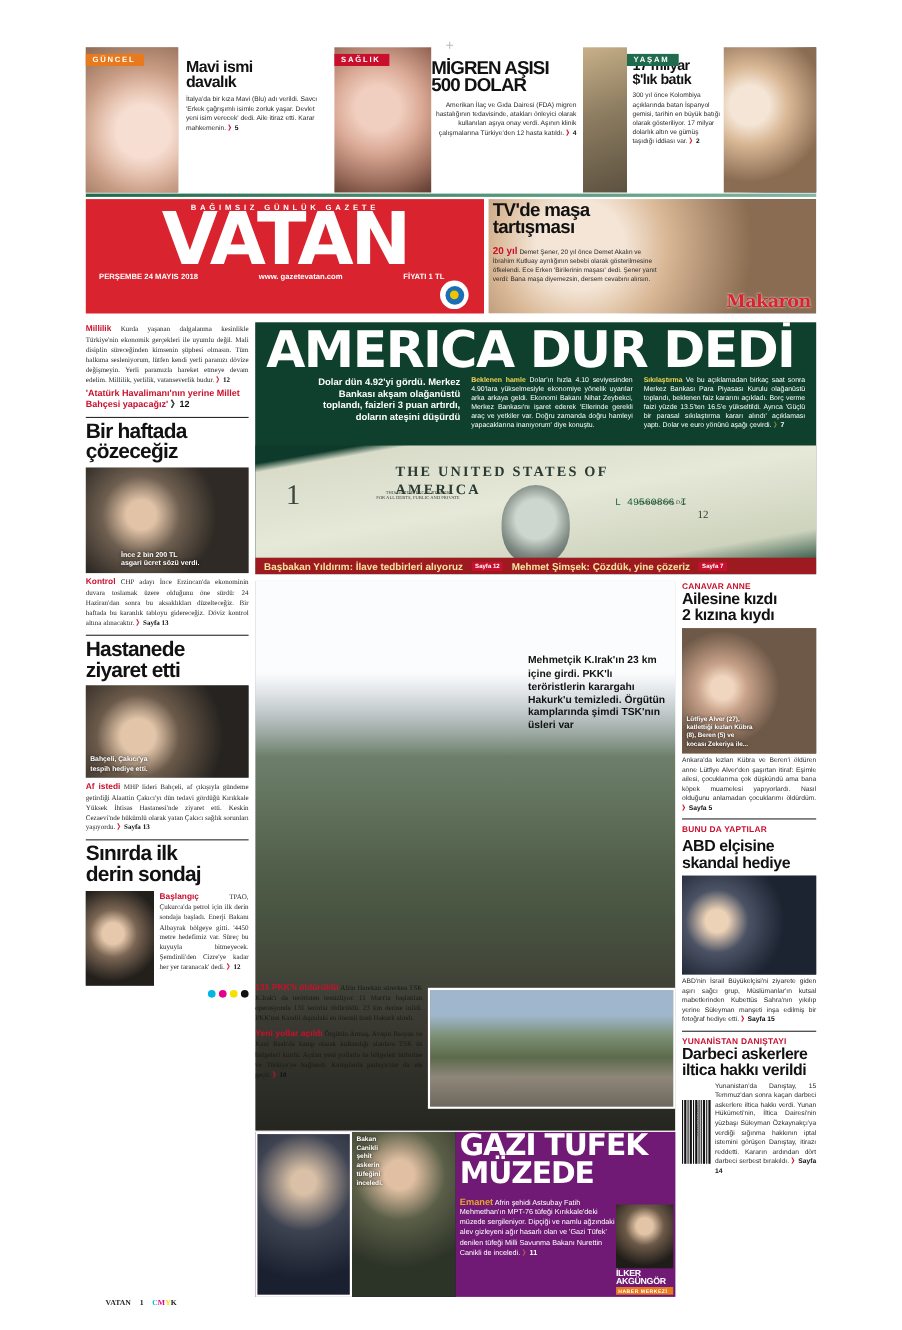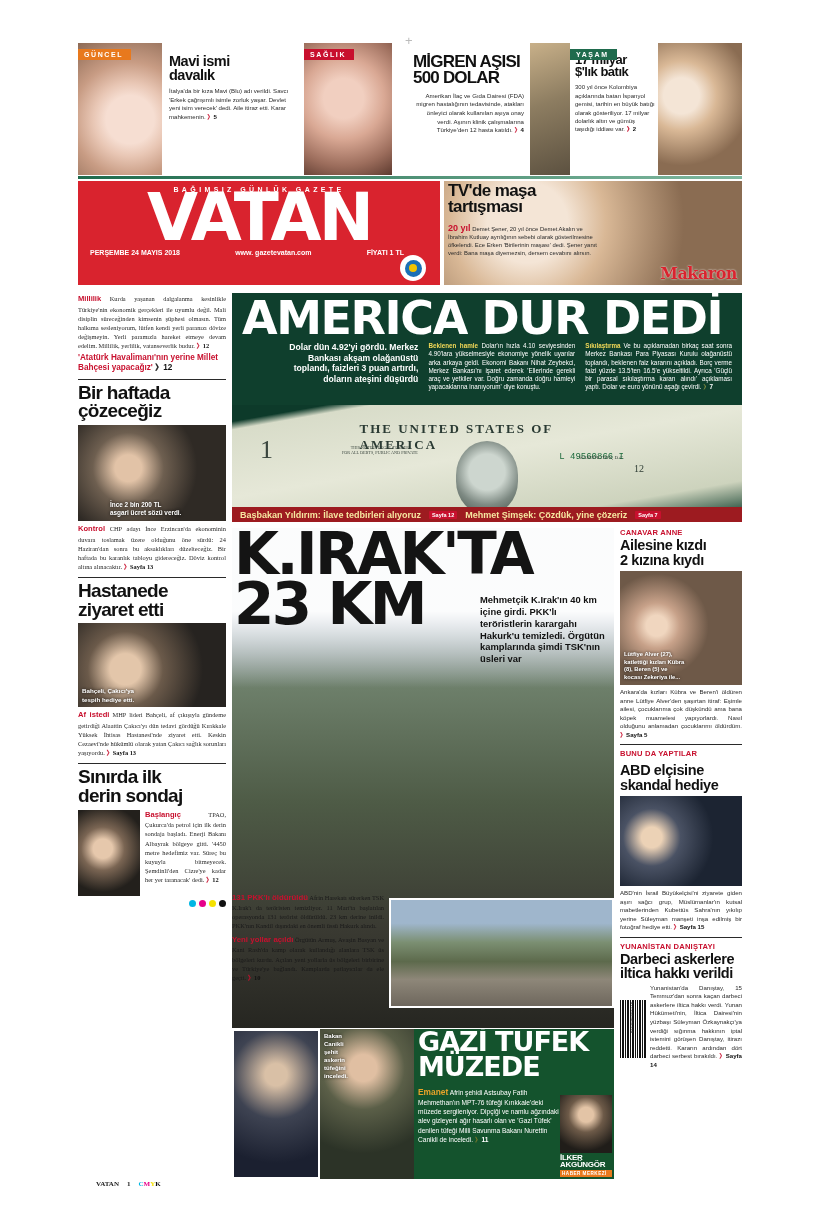--- a/index.html
+++ b/index.html
@@ -164,21 +164,21 @@
 davalık</div>
         <div class="sans-txt" style="margin-top:5px;font-size:6.1px;"><span>İtalya'da bir kıza Mavi (Blu) adı verildi. Savcı 'Erkek çağrışımlı isimle zorluk yaşar. Devlet yeni isim verecek' dedi. Aile itiraz etti. Karar mahkemenin.</span> <span class="pgmark">》</span><span class="pg">5</span></div>
       </div>
       <div style="position:absolute;left:0;top:0;">
         <span class="kicker orange">GÜNCEL</span>
       </div>
     </div>
 
     <div style="width:222px;position:relative;display:flex;">
       <div class="photo p-migren" style="width:88px;height:132px;"></div>
-      <div style="flex:1;padding:11px 2px 0 21px;">
+      <div style="flex:1;padding:11px 2px 0 0;">
         <div class="hl" style="font-size:17px;white-space:pre-line;letter-spacing:-0.8px;">MİGREN AŞISI
 500 DOLAR</div>
         <div class="sans-txt" style="margin-top:6px;font-size:6.1px;text-align:right;"><span>Amerikan İlaç ve Gıda Dairesi (FDA) migren hastalığının tedavisinde, atakları önleyici olarak kullanılan aşıya onay verdi. Aşının klinik çalışmalarına Türkiye'den 12 hasta katıldı.</span> <span class="pgmark">》</span><span class="pg">4</span></div>
       </div>
       <div style="position:absolute;left:0;top:0;">
         <span class="kicker red">SAĞLIK</span>
       </div>
     </div>
 
     <div style="flex:1;position:relative;display:flex;">
@@ -319,39 +319,37 @@
           <i style="background:#e6008a"></i>
           <i style="background:#f5e100"></i>
           <i style="background:#111"></i>
       </div>
     </div>
   </div>
 
   <div style="position:absolute;left:232px;top:528px;width:382px;height:500px;overflow:hidden;">
     <div class="photo p-soldiers" style="position:absolute;inset:0;"></div>
     <div style="position:absolute;left:0;top:0;right:0;height:160px;background:linear-gradient(180deg,rgba(255,255,255,.97) 0 52%, rgba(255,255,255,.0) 100%);"></div>
-    <div class="irak-hl" style="position:absolute;left:2px;top:2px;white-space:pre-line;">K.IRAK'TA
-23 KM</div>
-    <div class="irak-deck" style="position:absolute;left:248px;top:66px;width:130px;">Mehmetçik K.Irak'ın 40 km içine girdi. PKK'lı teröristlerin karargahı Hakurk'u temizledi. Örgütün kamplarında şimdi TSK'nın üsleri var</div>
+    <div class="irak-deck" style="position:absolute;left:248px;top:66px;width:130px;">Mehmetçik K.Irak'ın 23 km içine girdi. PKK'lı teröristlerin karargahı Hakurk'u temizledi. Örgütün kamplarında şimdi TSK'nın üsleri var</div>
   </div>
 
   <div style="position:absolute;left:232px;top:892px;width:152px;">
     <div class="body-txt" style="color:#1a1a1a;">
       <span class="lead" style="font-family:'Liberation Sans',sans-serif;font-size:7.8px;">131 PKK'lı öldürüldü</span>
       <span>Afrin Harekatı sürerken TSK K.Irak'ı da teröristen temizliyor. 11 Mart'ta başlatılan operasyonda 131 terörist öldürüldü. 23 km derine inildi. PKK'nın Kandil dışındaki en önemli üssü Hakurk alındı.</span>
     </div>
     <div class="body-txt" style="color:#1a1a1a;margin-top:4px;">
       <span class="lead" style="font-family:'Liberation Sans',sans-serif;font-size:7.8px;">Yeni yollar açıldı</span>
       <span>Örgütün Armuş, Avaşin Basyan ve Kani Rash'da kamp olarak kullandığı alanlara TSK üs bölgeleri kurdu. Açılan yeni yollarla üs bölgeleri birbirine ve Türkiye'ye bağlandı. Kamplarda patlayıcılar da ele geçti.</span> <span class="pgmark">》</span><span class="pg">10</span>
     </div>
   </div>
 
   <div class="photo p-tank" style="position:absolute;left:389px;top:898px;width:225px;height:110px;border:2px solid #fff;"></div>
 
-  <div style="position:absolute;left:232px;top:1029px;width:382px;height:150px;overflow:hidden;background:#14532d;">
+  <div style="position:absolute;left:232px;top:1029px;width:382px;height:150px;overflow:hidden;background:#701a75;">
     <div class="photo p-canikli" style="position:absolute;left:0;top:0;width:88px;height:150px;border:2px solid #fff;"></div>
     <div class="photo p-soldier" style="position:absolute;left:88px;top:0;width:94px;height:150px;"></div>
     <div class="cap" style="left:92px;top:3px;white-space:pre-line;font-size:6px;">Bakan
 Canikli
 şehit
 askerin
 tüfeğini
 inceledi.</div>
 
     <div style="position:absolute;left:182px;top:1px;right:0;padding:0 4px;">

